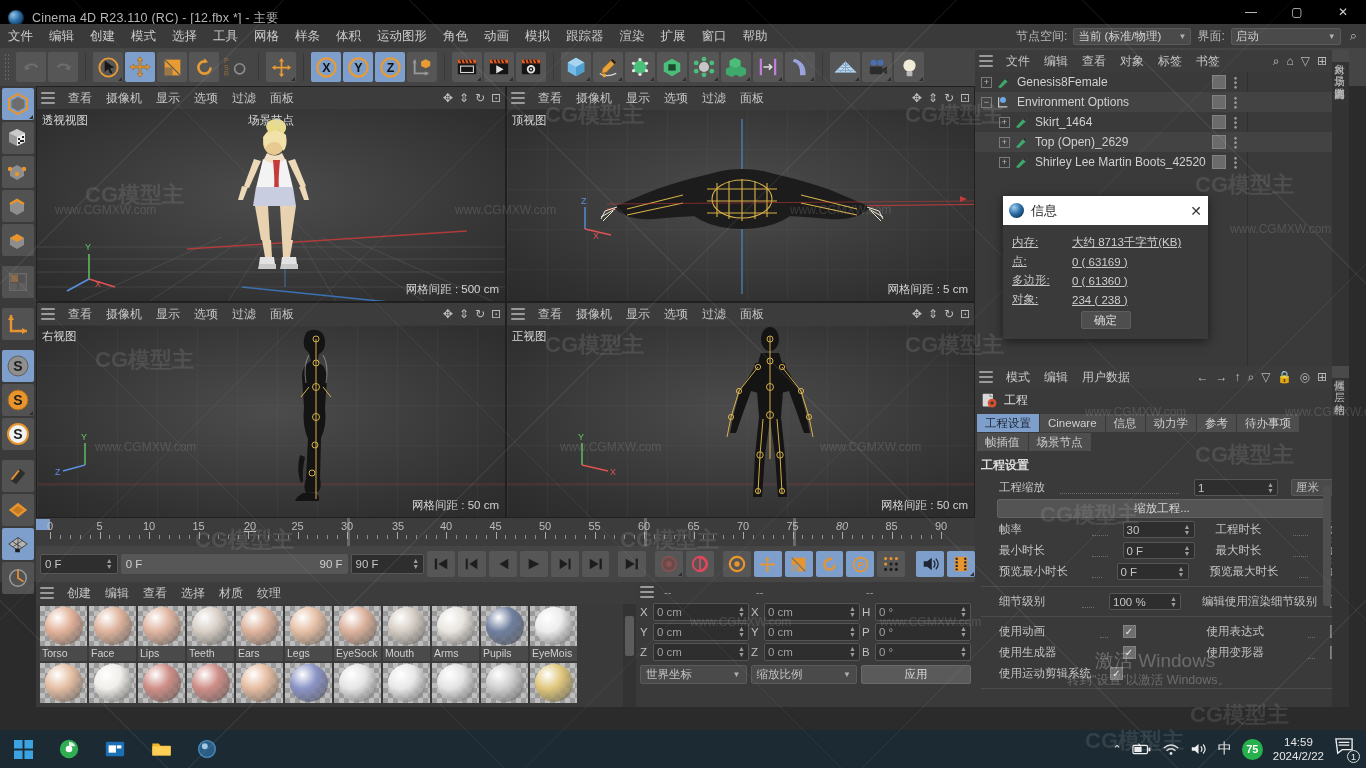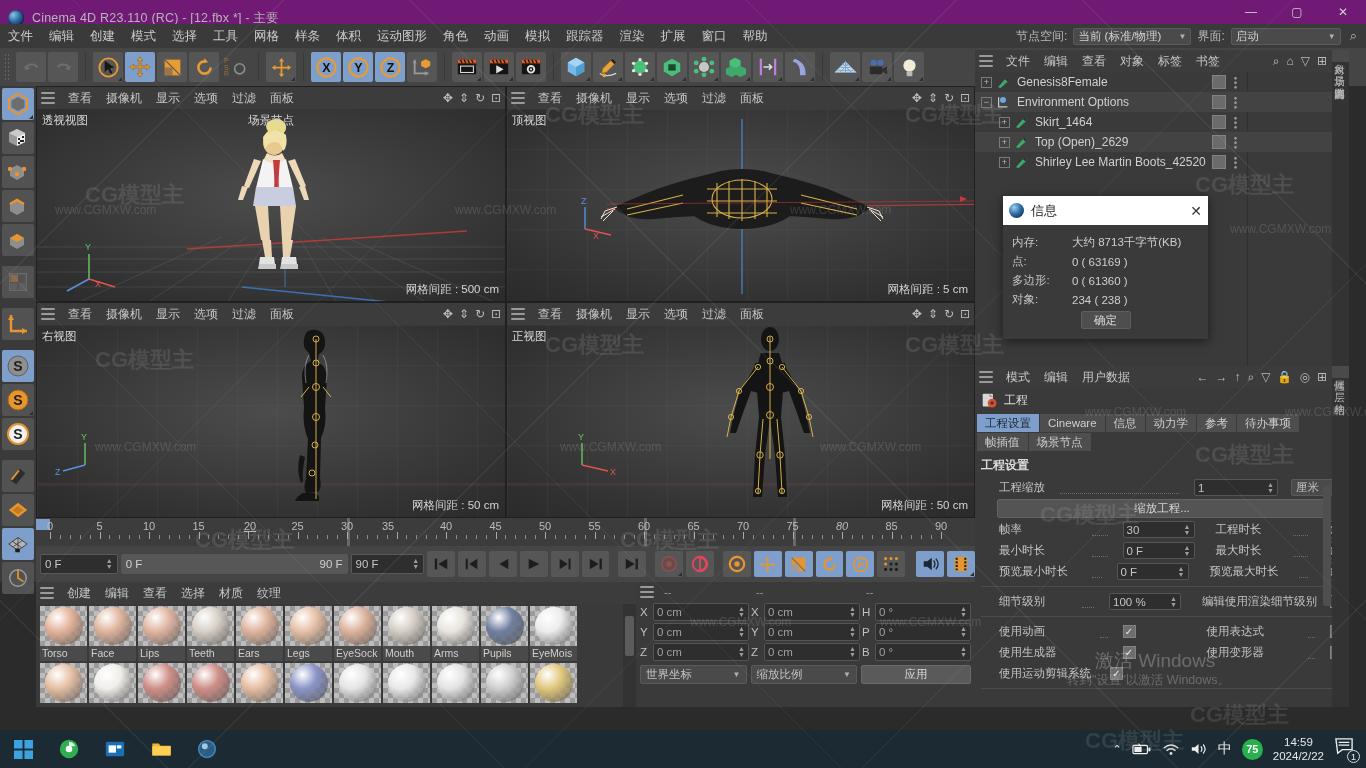--- a/index.html
+++ b/index.html
@@ -8,21 +8,21 @@
     background:#2b2b2b;
     font-family:"Liberation Sans","DejaVu Sans",sans-serif;
     font-size:12px; color:#c8c8c8;
     -webkit-font-smoothing:antialiased;
   }
   #app { position:relative; width:1366px; height:768px; }
 
   
   .titlebar {
     position:absolute; left:0; top:0; width:1366px; height:36px;
-    background:#701a75; display:flex; align-items:center;
+    background:#000000; display:flex; align-items:center;
   }
   .tb-logo { width:16px; height:16px; margin-left:8px; margin-right:8px;
     border-radius:50%;
     background:radial-gradient(circle at 32% 30%, #8fc3e8 0%, #2f6fa8 42%, #123a5e 75%, #0a1f33 100%);
     box-shadow:inset 0 0 2px #000;
   }
   .tb-title { color:#b6b6b6; font-size:12.5px; letter-spacing:.2px; }
   .tb-btns { position:absolute; right:0; top:0; height:24px; display:flex; }
   .tb-btn { width:46px; height:24px; display:flex; align-items:center; justify-content:center;
     color:#cfcfcf; font-size:12px; }
@@ -196,21 +196,21 @@
   .at-scroll { position:absolute; right:18px; top:120px; width:8px; height:120px; background:#4f4f4f; border-radius:2px; }
 
   
   .dlg { position:absolute; left:1003px; top:196px; width:205px; height:143px;
     background:#3a3a3a; box-shadow:0 2px 10px rgba(0,0,0,.55); z-index:40; }
   .dlg-head { height:29px; background:#ffffff; display:flex; align-items:center; padding:0 6px; }
   .dlg-logo { width:15px; height:15px; border-radius:50%;
     background:radial-gradient(circle at 34% 30%, #9fd0ee 0%, #2f6fa8 45%, #123a5e 78%, #081c2e 100%); margin-right:7px;}
   .dlg-title { font-size:13px; color:#1b1b1b; }
   .dlg-x { margin-left:auto; color:#333; font-size:14px; }
-  .dlg-row { display:flex; height:19px; align-items:center; padding-left:9px; font-size:11.5px; }
+  .dlg-row { display:flex; height:19px; align-items:center; padding-left:9px; font-size:11.5px;text-decoration:underline; }
   .dlg-k { width:60px; color:#c5c5c5; }
   .dlg-v { color:#cfcfcf; }
   .dlg-ok { position:absolute; left:50%; transform:translateX(-50%); bottom:10px;
     width:50px; height:18px; background:#4e4e4e; border:1px solid #5e5e5e; border-radius:2px;
     display:flex; align-items:center; justify-content:center; font-size:11.5px; color:#d8d8d8; }
 
   
   .wm { position:absolute; pointer-events:none; color:rgba(215,215,215,.13);
     font-size:22px; font-weight:bold; white-space:nowrap; z-index:30; }
   .wm.small { font-size:12px; color:rgba(220,220,220,.16); font-weight:normal;text-align:center; }
@@ -866,21 +866,21 @@
         <div class="tl-num" style="left: 113px;">10</div>
         <div class="tl-tick maj" style="left: 113px;"></div>
         <div class="tl-num" style="left: 162.5px;">15</div>
         <div class="tl-tick maj" style="left: 162.5px;"></div>
         <div class="tl-num" style="left: 214px; text-decoration: underline;">20</div>
         <div class="tl-tick maj" style="left: 212px;"></div>
         <div class="tl-num" style="left: 261.5px;">25</div>
         <div class="tl-tick maj" style="left: 261.5px;"></div>
         <div class="tl-num" style="left: 311px;">30</div>
         <div class="tl-tick maj" style="left: 311px;"></div>
-        <div class="tl-num" style="left: 352px;">35</div>
+        <div class="tl-num" style="left: 362px;">35</div>
         <div class="tl-tick maj" style="left: 360.5px;"></div>
         <div class="tl-num" style="left: 410px;">40</div>
         <div class="tl-tick maj" style="left: 410px;"></div>
         <div class="tl-num" style="left: 459.5px;">45</div>
         <div class="tl-tick maj" style="left: 459.5px;"></div>
         <div class="tl-num" style="left: 509px;">50</div>
         <div class="tl-tick maj" style="left: 509px;"></div>
         <div class="tl-num" style="left: 558.5px;">55</div>
         <div class="tl-tick maj" style="left: 558.5px;"></div>
         <div class="tl-num" style="left: 608px;">60</div>

